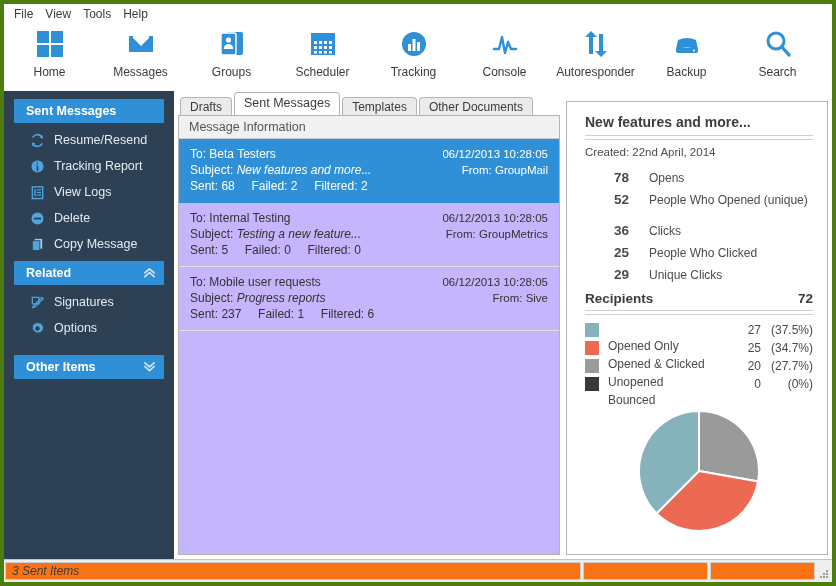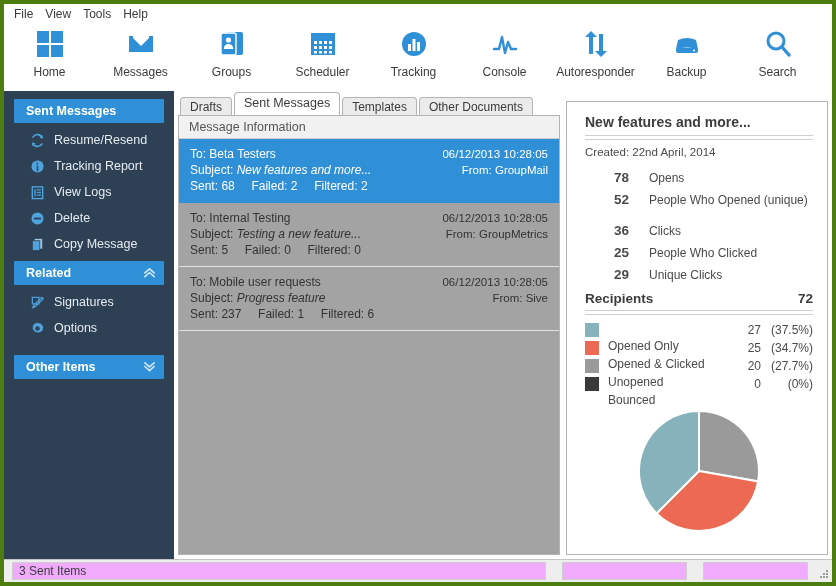--- a/index.html
+++ b/index.html
@@ -152,21 +152,21 @@
     line-height: 21px;
     background: #ffffff;
     border-color: #b4b4b4;
     font-size: 12.5px;
     position: relative;
     z-index: 2;
   }
   .listpane {
     flex: 1 1 auto;
     border: 1px solid #b4b4b4;
-    background: #a3a3a3;
+    background: #c4b5fd;
     display: flex;
     flex-direction: column;
     min-height: 0;
     margin-bottom: 4px;
     box-sizing: border-box;
   }
   .list-header {
     height: 22px;
     background: #f1f1f1;
     border-bottom: 1px solid #cccccc;
@@ -281,26 +281,27 @@
     flex: 0 0 auto;
     background: #eeeeee;
     border-top: 1px solid #c4c4c4;
     display: flex;
     align-items: stretch;
     font-size: 12px;
     color: #3b3b3b;
   }
   .sb-panel {
     border: 1px solid #cfcfcf;
-    margin: 2px 8px;
+    margin: 2px 1px;
     display: flex;
     align-items: center;
     padding-left: 6px;
     box-sizing: border-box;
-    background: #f0abfc;
+    background: #f97316;
+    font-style: italic;
   }
   .sb-1 { flex: 1 1 auto; }
   .sb-2 { width: 125px; }
   .sb-3 { width: 105px; }
   .sb-grip { width: 16px; display: flex; align-items: flex-end; justify-content: center; padding-bottom: 2px; }
 </style>
 </head>
 <body>
 
 <div class="window">
@@ -623,21 +624,21 @@
             <div class="msg-line">
               <span class="msg-left">
                 <span class="lbl">To:</span>
                 <span>Mobile user requests</span>
               </span>
               <span class="msg-right">06/12/2013 10:28:05</span>
             </div>
             <div class="msg-line">
               <span class="msg-left">
                 <span class="lbl">Subject:</span>
-                <span class="subj">Progress feature</span>
+                <span class="subj">Progress reports</span>
               </span>
               <span class="msg-right">
                 <span class="lbl">From:</span>
                 <span>Sive</span>
               </span>
             </div>
             <div class="msg-line">
               <span class="msg-left">
                 <span class="lbl">Sent:</span>
                 <span>237</span>

